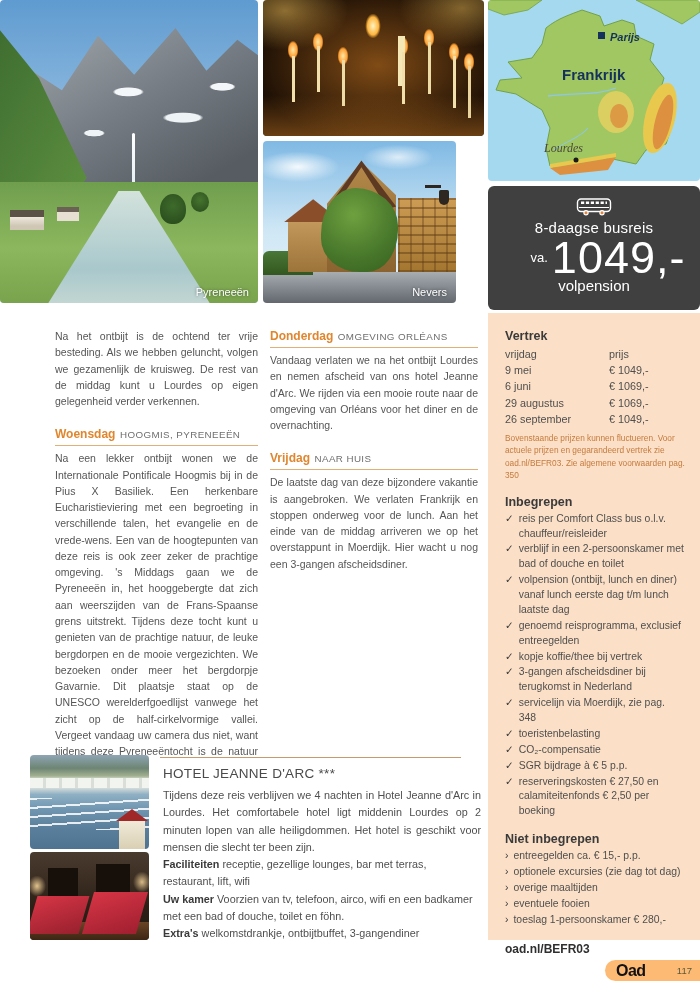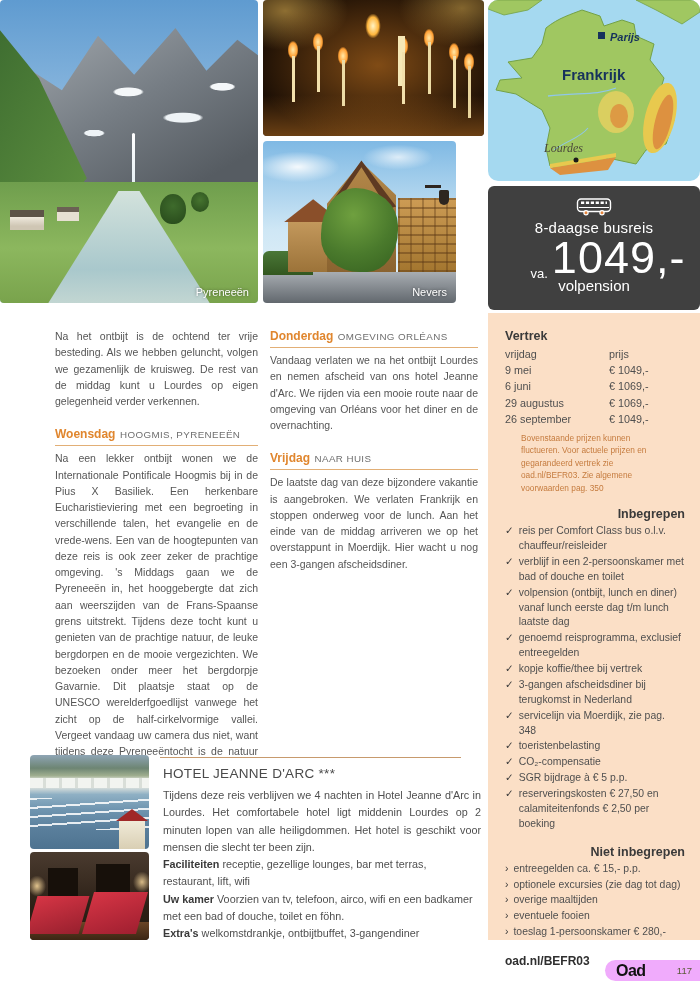--- a/index.html
+++ b/index.html
@@ -83,48 +83,48 @@
     background:radial-gradient(circle at 42% 32%,#6fa03f,#4a7a2c 55%,#35601f);
     border-radius:45% 55% 40% 50% / 55% 45% 50% 40%; }
   .nv-rhouse { left:70%; bottom:19%; width:30%; height:46%;
     background:repeating-linear-gradient(0deg, rgba(90,55,20,.45) 0 2px, rgba(0,0,0,0) 2px 9px),
                repeating-linear-gradient(90deg, rgba(90,55,20,.35) 0 2px, rgba(0,0,0,0) 2px 12px),
                linear-gradient(#cd9c55,#a3762f); }
   .nv-lamp { right:7px; top:30%; width:10px; height:15px; background:#2e2620; border-radius:2px 2px 6px 6px; }
   .nv-lamp::before { content:""; position:absolute; right:8px; top:-5px; width:16px; height:3px; background:#2e2620; }
 
   
-  .map { position:absolute; left:488px; top:0; width:212px; height:181px; border-radius:10px; overflow:hidden; }
+  .map { position:absolute; left:488px; top:0; width:212px; height:181px; border-radius:4px; overflow:hidden; }
   .map svg { display:block; }
   .mt-paris { font:italic 700 11px "Liberation Sans", sans-serif; fill:#16325c; }
   .mt-country { font:700 15px "Liberation Sans", sans-serif; fill:#16325c; }
   .mt-city { font:italic 12px "Liberation Serif", serif; fill:#4c4a3c; }
 
   
   .offer { position:absolute; left:488px; top:186px; width:212px; height:124px;
     background:#404040; border-radius:6px; color:#ffffff; text-align:center; }
   .offer .bus { margin:11px auto 2px; display:block; }
   .offer-type { font-size:15px; letter-spacing:.2px; }
-  .offer-price-row { display:flex; justify-content:center; align-items:flex-end; margin-top:-2px;padding-left:28px; }
+  .offer-price-row { display:flex; justify-content:center; align-items:center; margin-top:-2px;padding-left:28px; }
   .offer-va { font-size:13px; margin-right:4px; }
   .offer-big { font-size:45px; font-weight:400; letter-spacing:1px; line-height:1.05; }
   .offer-board { font-size:15px; margin-top:-4px; }
 
   
   .sidebar { position:absolute; left:488px; top:313px; width:212px; height:627px;
     background:#fbdfc6; padding:16px 15px 0 17px; color:#4f4f4f; }
   .sidebar h3 { margin:0 0 3px; font-size:12.5px; color:#3a3a3a; }
   .vrow { display:flex; font-size:10.8px; line-height:1.5; }
   .vdate { width:104px; }
   .vprice { flex:1; }
-  .disclaimer { margin:5px 16px 0; font-size:8.3px; line-height:1.5; color:#c57b3e; }
+  .disclaimer { margin:5px 0 0; font-size:8.3px; line-height:1.5; color:#c57b3e; }
   .sb-list { list-style:none; margin:2px 0 0; padding:0; }
   .sb-list li { display:flex; gap:5px; font-size:10.4px; line-height:1.43; margin-bottom:1px; }
   .mk { flex:0 0 auto; color:#3a3a3a; }
-  .h-inb { margin-top:13px !important;text-align:right; }
+  .h-inb { margin-top:13px !important; }
   .side-url { margin-top:14px; font-size:12px; font-weight:700; color:#2f2f2f; }
 
   
   .col { position:absolute; top:326px; }
   .col1 { left:55px; width:203px; }
   .col2 { left:270px; width:208px; }
   .day h4 { margin:0 0 4px; font-weight:400; border-bottom:1px solid #e2af76; padding-bottom:3px; }
   .dayname { color:#e0862e; font-weight:700; font-size:12px; }
   .daytitle { color:#6f6f6f; font-size:9.8px; letter-spacing:.4px; }
   .day p { margin:2px 0 15px; font-size:10.5px; color:#555555; line-height:1.55; text-align:justify; }
@@ -151,21 +151,21 @@
   .rm-bed2 { left:58px; top:40px; width:54px; height:42px; background:linear-gradient(160deg,#d63545,#a01f30); transform:skewX(-16deg); }
 
   .hr-line { position:absolute; left:160px; top:757px; width:301px; border-top:1px solid #c79a6d; }
   .hotel { position:absolute; left:163px; top:766px; width:318px; color:#4f4f4f; }
   .hotel h2 { margin:0 0 6px; font-size:13.5px; font-weight:400; color:#4a4a4a; letter-spacing:.3px; }
   .hotel p { margin:0; font-size:10.8px; line-height:1.6; }
   .hintro { text-align:justify; }
   .feat b { color:#3a3a3a; }
 
   
-  .oadbar { position:absolute; right:0; top:960px; width:95px; height:21px; background:#f0abfc;
+  .oadbar { position:absolute; right:0; top:960px; width:95px; height:21px; background:#fdba74;
     border-radius:11px 0 0 11px; display:flex; align-items:center; justify-content:space-between;
     padding:0 8px 0 11px; }
   .oadlogo { font-size:16px; font-weight:700; letter-spacing:-.5px; color:#111111; line-height:1; }
   .pagenum { font-size:9.5px; color:#5a5a38; }
 </style>
 </head>
 <body>
 
 <div class="page">
 

